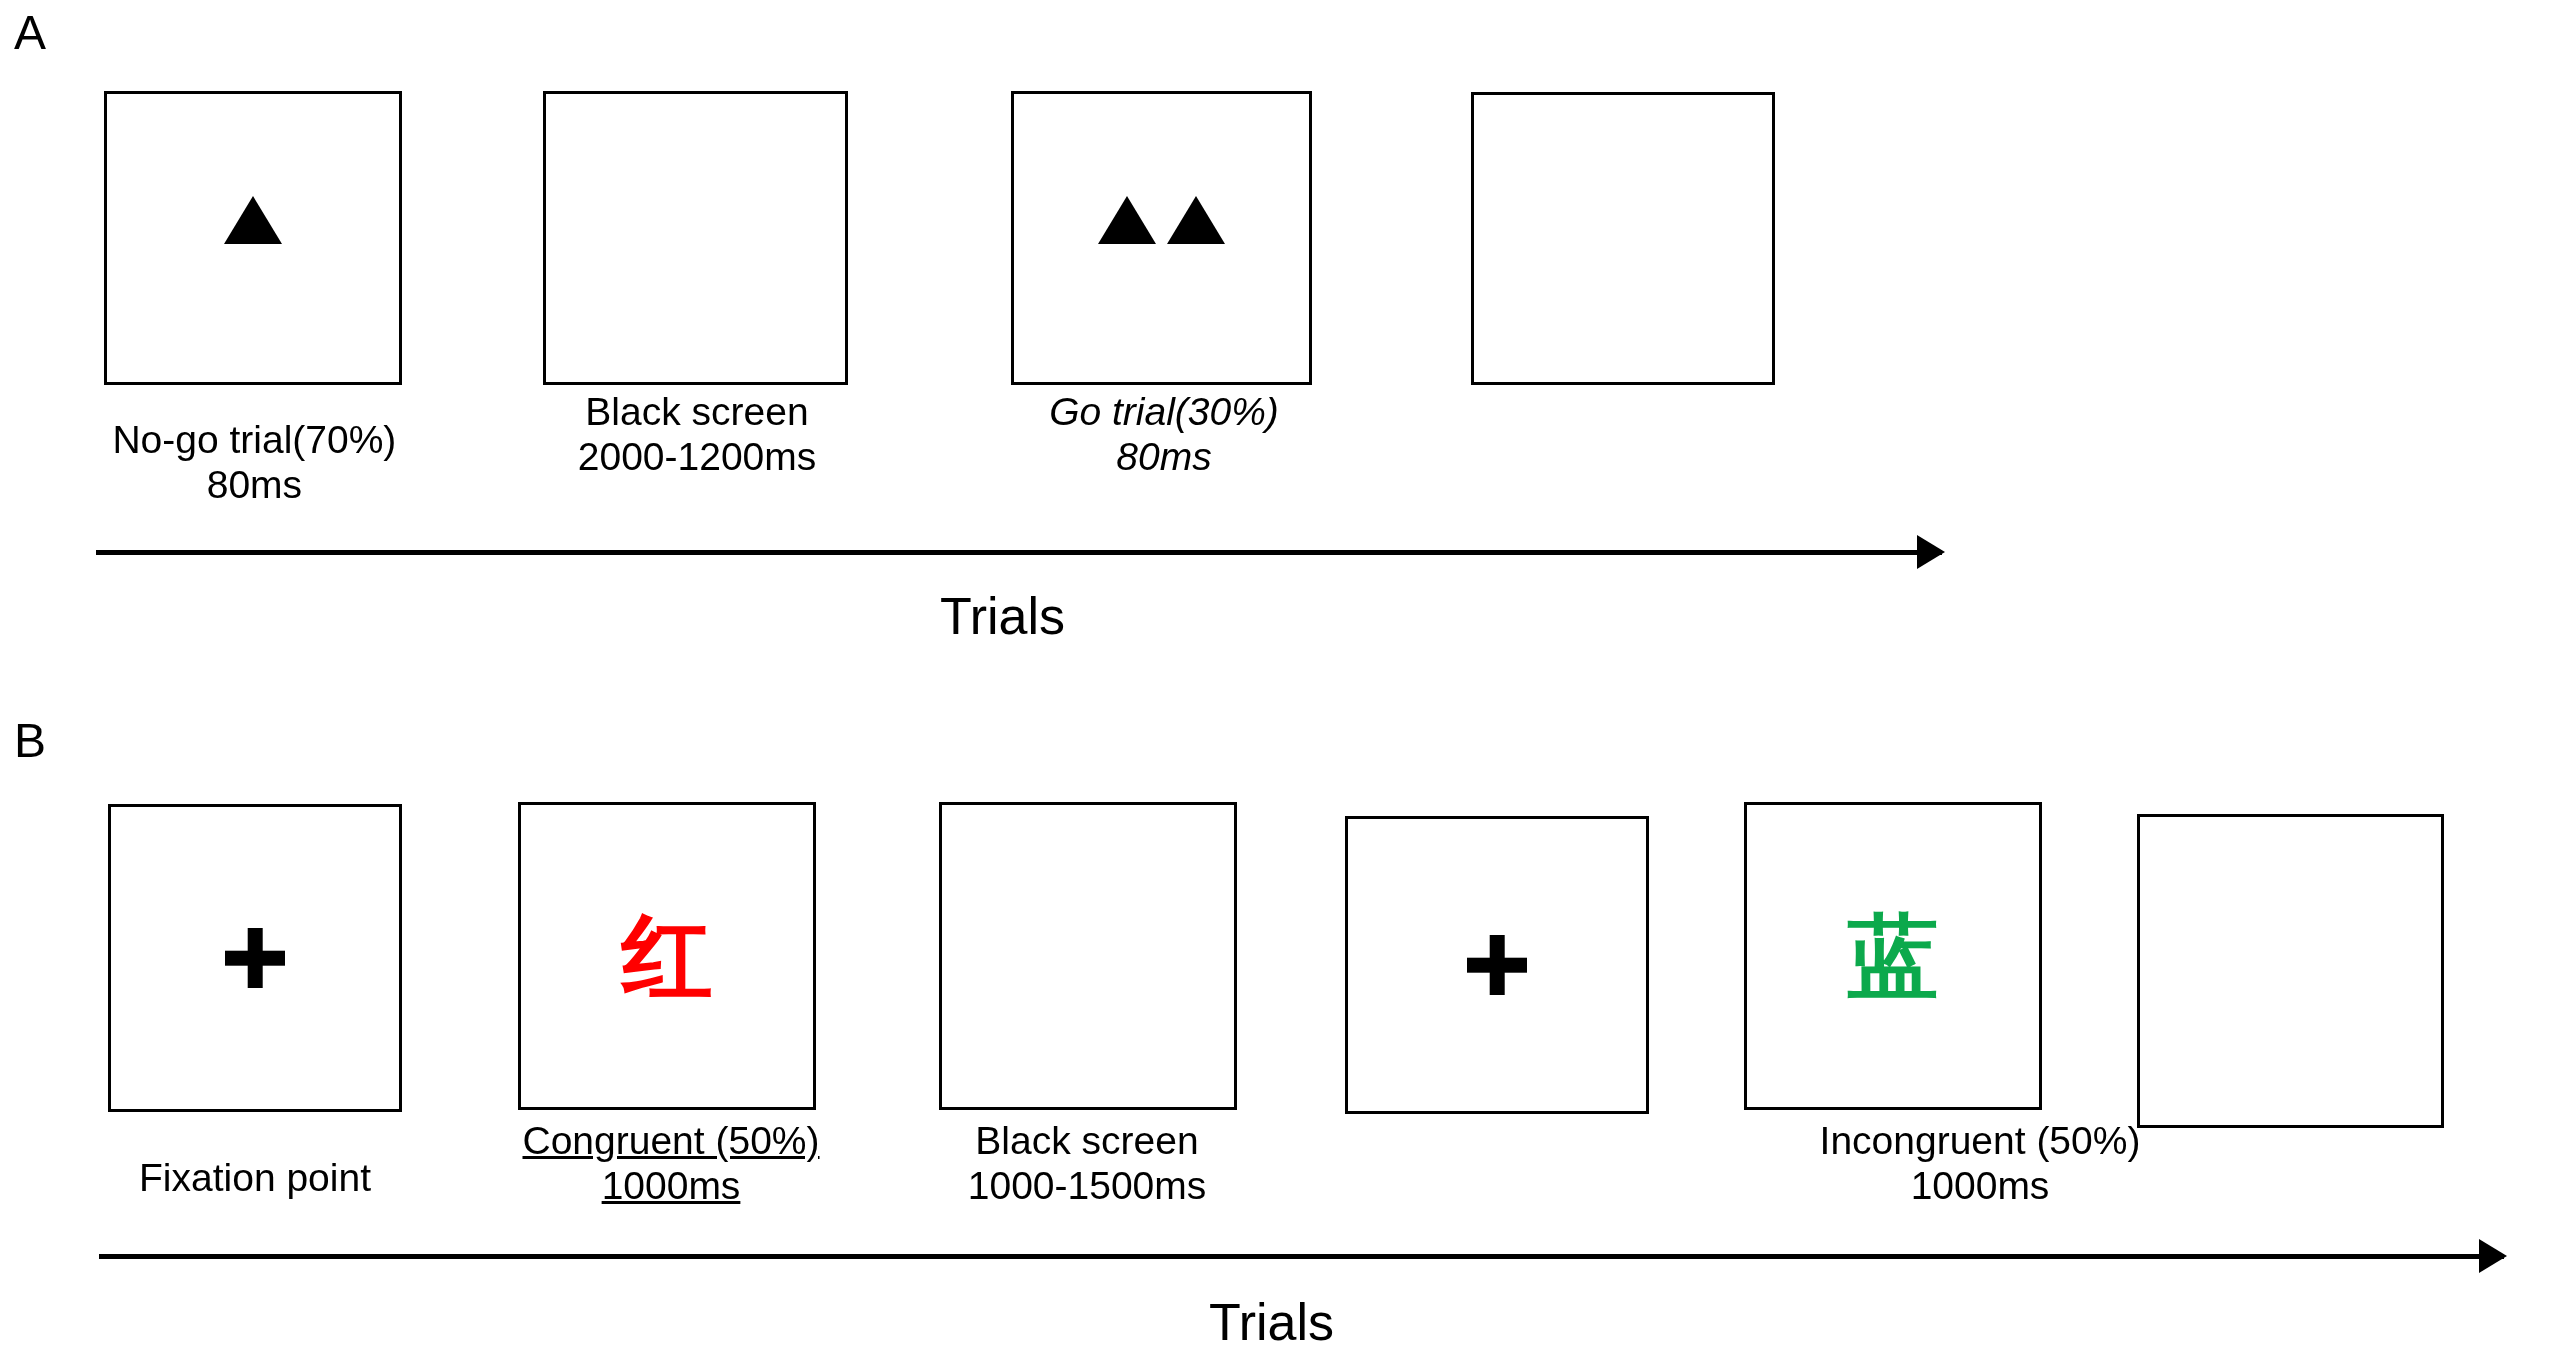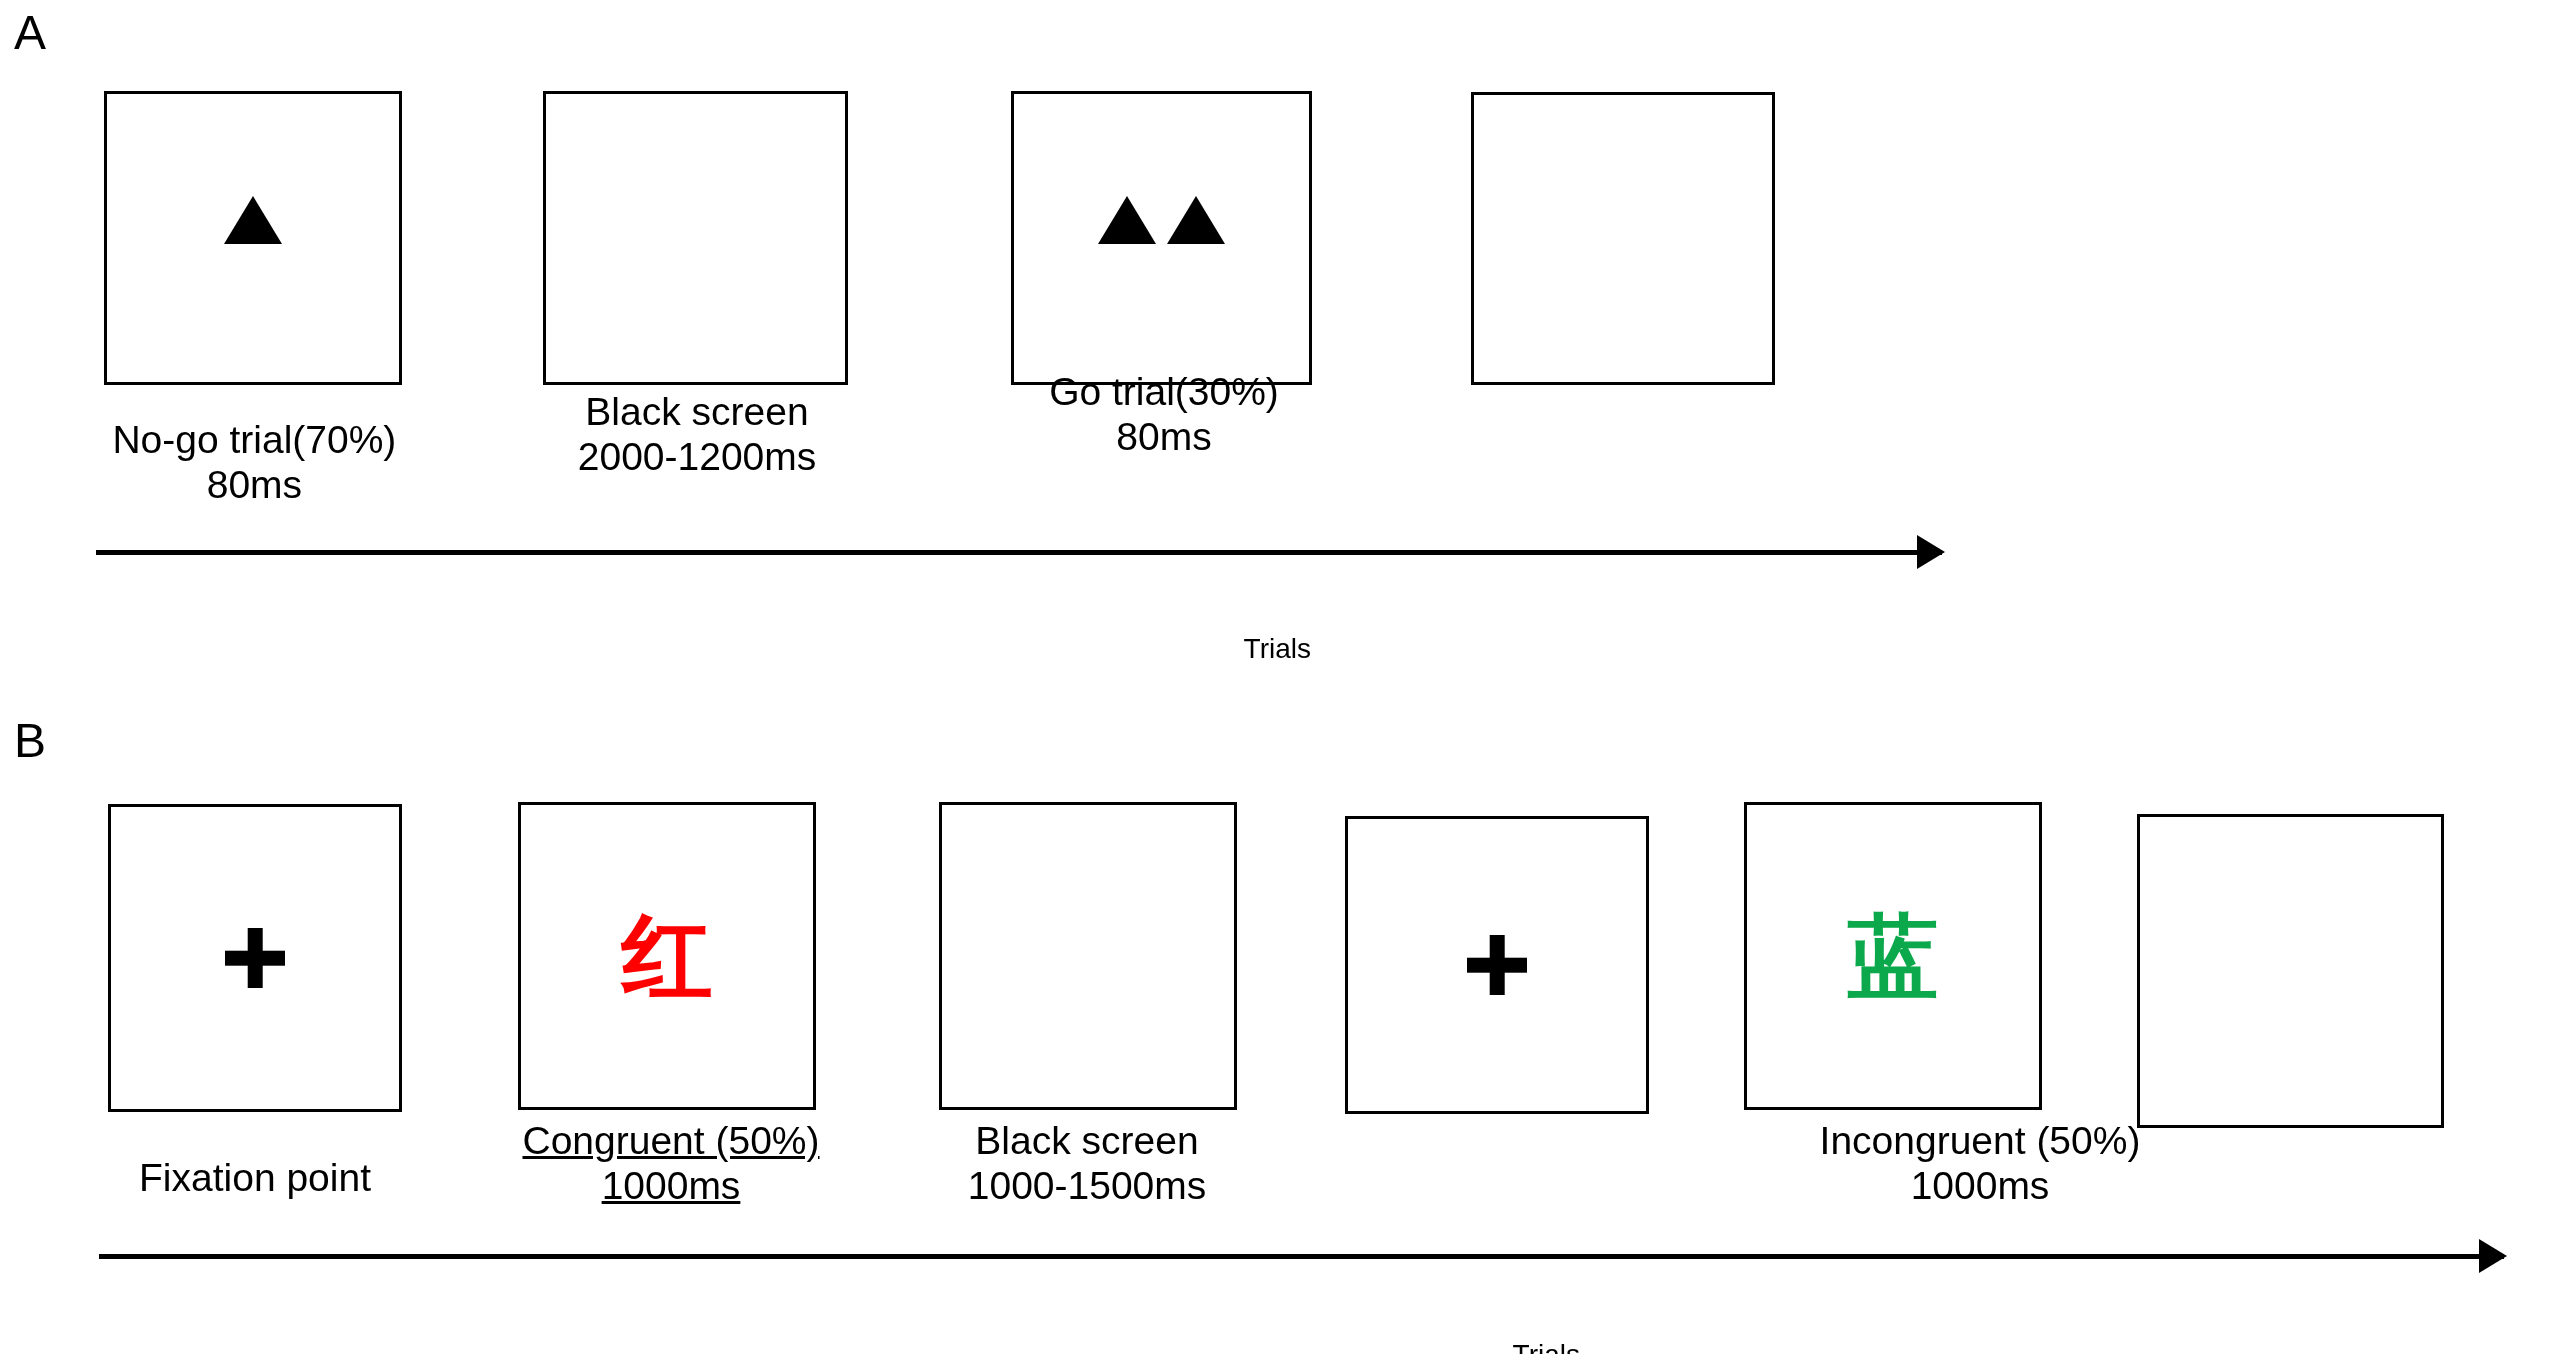--- a/index.html
+++ b/index.html
@@ -127,26 +127,25 @@
     top: 50%;
     width: 0;
     height: 0;
     transform: translateY(-50%);
     border-top: 17px solid transparent;
     border-bottom: 17px solid transparent;
     border-left: 28px solid #000000;
   }
   .timeline-label {
     position: absolute;
-    font-size: 28px;
+    font-size: 52px;
     line-height: 1;
-    text-align: right;
+    text-align: center;
     color: #000000;
     white-space: nowrap;
-    margin-top: 45px;
   }
 </style>
 </head>
 <body>
 
 <div id="figure">
 
   <div class="panel-letter" style="left:14px; top:9.2px;">A</div>
 
   <div class="frame" style="left:104px; top:91px; width:298px; height:294px;">
@@ -168,21 +167,21 @@
   </div>
 
   <div class="frame" style="left:1011px; top:91px; width:301px; height:294px;">
     <div class="stim-layer" style="padding-bottom:37px;">
       <div class="tri-pair">
         <div class="triangle"></div>
         <div class="triangle"></div>
       </div>
     </div>
   </div>
-  <div class="caption" style="left:933px; top:369px; width:462px;">
+  <div class="caption" style="left:933px; top:389px; width:462px;font-style:italic;">
     <span class="cap-line">Go trial(30%)</span>
     <span class="cap-line">80ms</span>
   </div>
 
   <div class="frame" style="left:1471px; top:92px; width:304px; height:293px;">
     <div class="stim-layer"></div>
   </div>
 
   <div class="timeline" style="left:96px; top:550px; width:1846px;">
     <div class="axis-line"></div>

